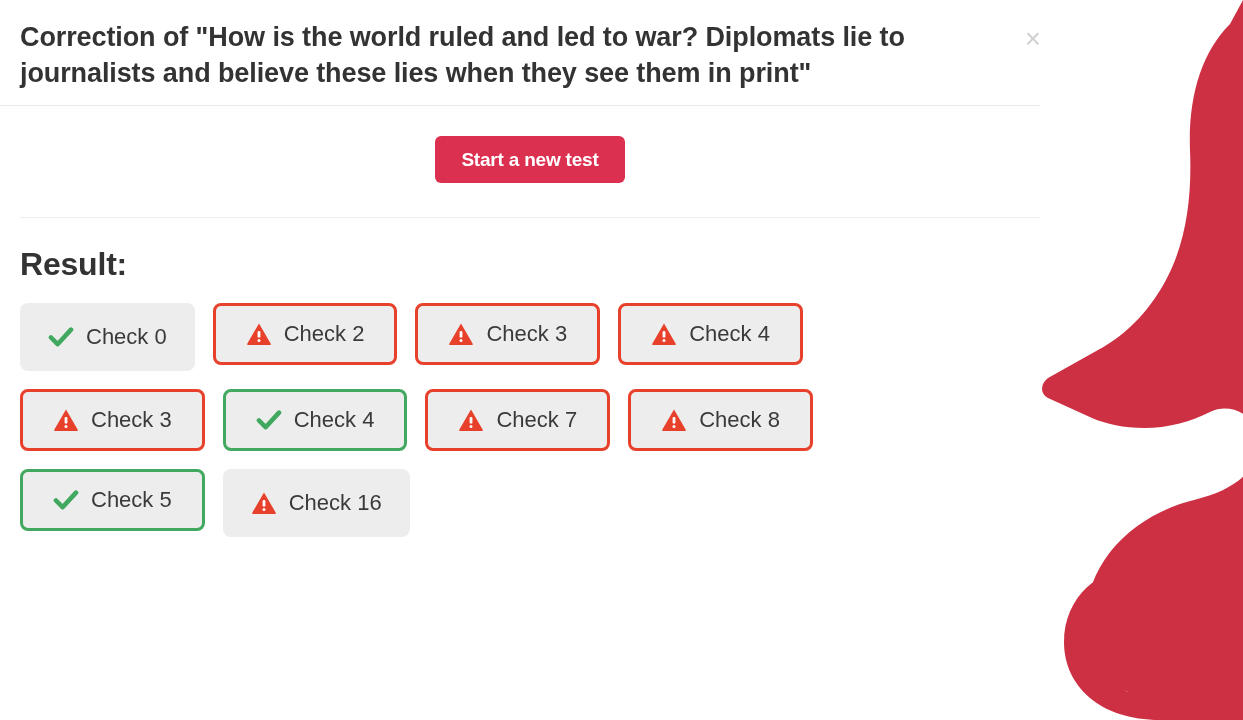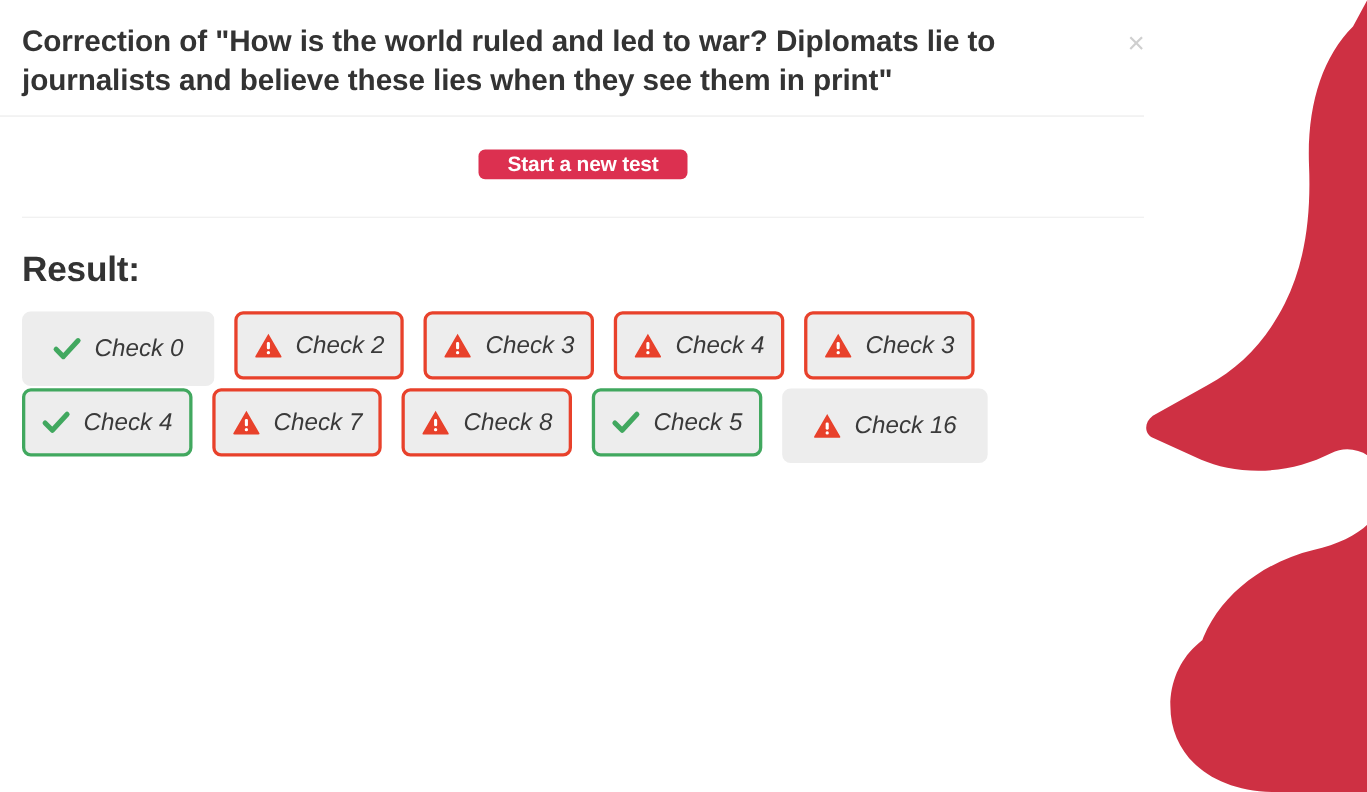--- a/index.html
+++ b/index.html
@@ -76,21 +76,21 @@
     padding: 30px 0 34px 0;
     text-align: center;
     border-bottom: 1px solid #eeeeee;
   }
   .btn-primary {
     display: inline-block;
     background: #dc3050;
     color: #ffffff;
     border: none;
     border-radius: 6px;
-    padding: 4px 26px;
+    padding: 14px 26px;
     font-size: 19px;
     font-weight: bold;
     line-height: 1;
     cursor: pointer;
     font-family: "Liberation Sans", sans-serif;
     letter-spacing: -0.2px;
   }
 
   .result-heading {
     margin: 28px 0 20px 0;
@@ -99,31 +99,30 @@
     color: #333333;
     letter-spacing: -0.2px;
   }
 
   
   .chips {
     display: flex;
     flex-wrap: wrap;
     align-items: flex-start;
     width: 960px;
-    gap: 2px 18px;
-    font-style: italic;
+    gap: 18px 18px;
   }
   .chip {
     display: inline-flex;
     align-items: center;
     gap: 12px;
     background: #ededed;
     border: 3px solid transparent;
     border-radius: 8px;
-    padding: 15px 15px;
+    padding: 15px 30px;
     box-sizing: border-box;
     cursor: pointer;
   }
   .chip.neutral {
     border-color: transparent;
     padding: 18px 25px;
   }
   .chip.ok-border   { border-color: #41a85f; }
   .chip.fail-border { border-color: #e8412b; }
 

